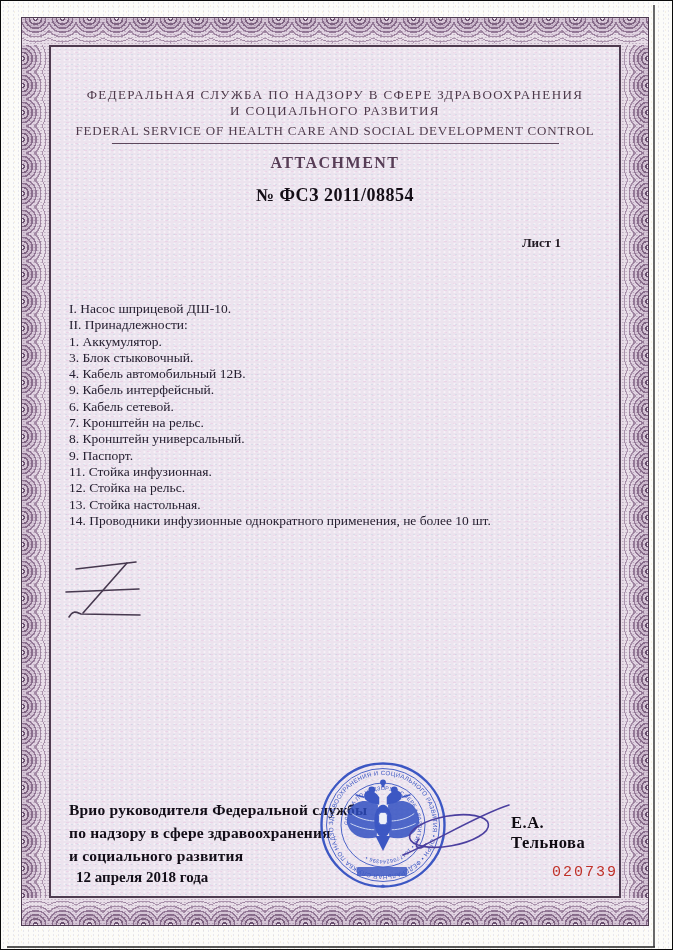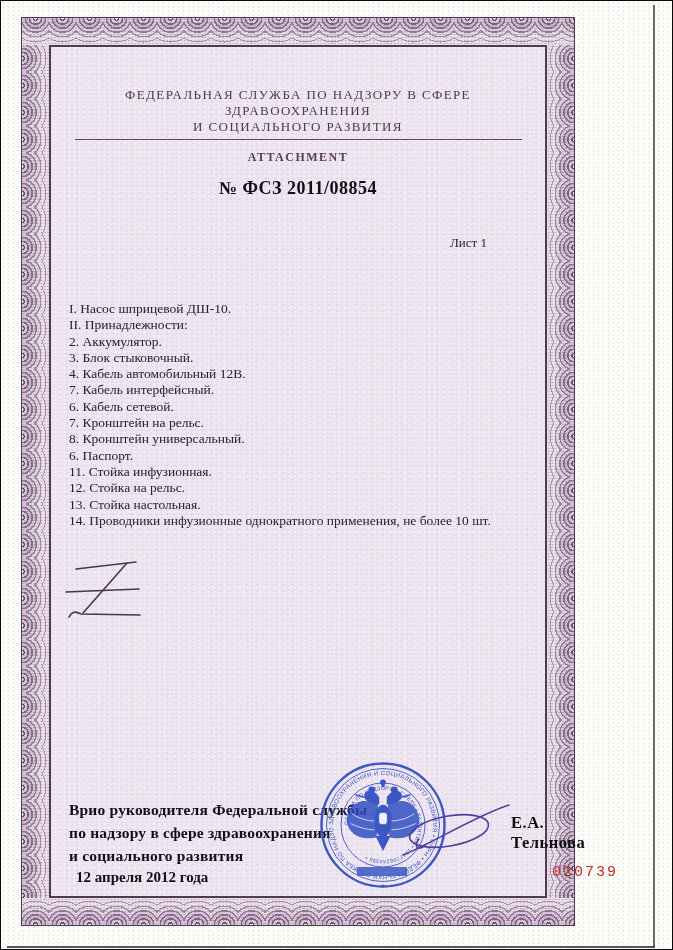--- a/index.html
+++ b/index.html
@@ -18,21 +18,21 @@
       radial-gradient(rgba(220,200,160,.22) .6px, transparent .9px);
     background-size:5px 4px, 7px 6px;
     background-position:0 0, 3px 2px;
   }
   
   .scan-edge-right{position:absolute;left:652px;top:4px;width:2px;height:942px;background:#3a3a3a;opacity:.75;}
   .scan-edge-bottom{position:absolute;left:6px;top:945px;width:648px;height:2px;background:#2e2e2e;opacity:.8;}
 
   
   .cert{
-    position:absolute;left:20px;top:16px;width:554px;height:909px;
+    position:absolute;left:20px;top:16px;width:628px;height:909px;
     box-sizing:border-box;border:1px solid #4d3a50;
     background-color:#e9dfe9;
   }
   .strip{position:absolute;
     background-color:#e8dde8;
   }
   .strip::after{content:"";position:absolute;inset:0;
     background-image:radial-gradient(rgba(118,92,124,.35) .6px, transparent .9px);
     background-size:3.5px 3px;}
   .strip-top,.strip-bottom{left:0;right:0;height:27px;background-size:27px 27px;background-repeat:repeat-x;}
@@ -70,23 +70,23 @@
     background-position:0 0, 3px 2px, 1px 3px;
   }
 
   
   .head{position:absolute;left:0;right:0;top:40px;text-align:center;color:#4c3849;}
   .org1,.org2{font-size:13px;letter-spacing:1.4px;line-height:16px;}
   .org-en{margin-top:4px;font-size:13px;letter-spacing:.8px;color:#4f3b4c;}
   .rule{width:447px;margin:4px auto 0;border:0;border-top:1.3px solid #5e475c;}
   .title1{margin-top:12px;font-size:22px;font-weight:bold;letter-spacing:2px;color:#573d56;}
   .title2{margin-top:3px;font-size:22px;font-weight:bold;letter-spacing:1px;color:#573d56;}
-  .title-en{margin-top:10px;font-size:12px;font-weight:bold;letter-spacing:1.5px;color:#573d56;text-align:center;}
+  .title-en{margin-top:10px;font-size:16px;font-weight:bold;letter-spacing:1.5px;color:#573d56;text-align:center;}
   .number{margin-top:13px;font-size:18px;font-weight:bold;color:#140d16;letter-spacing:.5px;}
-  .sheet{position:absolute;right:58px;top:188px;font-size:13px;font-weight:normal;color:#221a24;}
+  .sheet{position:absolute;right:58px;top:188px;font-size:13px;font-weight:bold;color:#221a24;}
 
   
   .list{position:absolute;left:18px;top:254px;font-size:13.5px;line-height:16.3px;color:#262031;}
   .list div{white-space:nowrap;font-family:Liberation Serif, serif;}
 
   
   .sig-block{position:absolute;left:18px;top:751px;color:#120d17;}
   .sig-block .pos{font-size:15.5px;font-weight:bold;line-height:23px;letter-spacing:.2px;}
   .sig-date{margin-top:2px;margin-left:7px;font-size:15px;font-weight:bold;}
   .sig-name{position:absolute;left:460px;top:766px;font-size:16.5px;font-weight:bold;color:#0f0b12;letter-spacing:.5px;}
@@ -104,57 +104,58 @@
     <div class="strip strip-top"></div>
     <div class="strip strip-bottom"></div>
     <div class="strip strip-left"></div>
     <div class="strip strip-right"></div>
 
     <div class="inner">
 
       <div class="head">
         <div class="org1">ФЕДЕРАЛЬНАЯ СЛУЖБА ПО НАДЗОРУ В СФЕРЕ ЗДРАВООХРАНЕНИЯ</div>
         <div class="org2">И СОЦИАЛЬНОГО РАЗВИТИЯ</div>
+        <div class="org-en">FEDERAL SERVICE OF HEALTH CARE AND SOCIAL DEVELOPMENT CONTROL</div>
         <hr class="rule">
         <div class="title-en">ATTACHMENT</div>
         <div class="number">№ ФСЗ 2011/08854</div>
       </div>
       <div class="sheet">Лист 1</div>
 
       <div class="list">
         <div>I. Насос шприцевой ДШ-10.</div>
         <div>II. Принадлежности:</div>
-        <div>2. Аккумулятор.</div>
+        <div>1. Аккумулятор.</div>
         <div>3. Блок стыковочный.</div>
         <div>4. Кабель автомобильный 12В.</div>
-        <div>7. Кабель интерфейсный.</div>
+        <div>9. Кабель интерфейсный.</div>
         <div>6. Кабель сетевой.</div>
         <div>7. Кронштейн на рельс.</div>
         <div>8. Кронштейн универсальный.</div>
-        <div>6. Паспорт.</div>
+        <div>9. Паспорт.</div>
         <div>11. Стойка инфузионная.</div>
         <div>12. Стойка на рельс.</div>
         <div>13. Стойка настольная.</div>
         <div>14. Проводники инфузионные однократного применения, не более 10 шт.</div>
       </div>
 
       <svg class="art" style="left:12px;top:507px;" width="85" height="68" viewBox="0 0 85 68">
         <g fill="none" stroke="#46384f" stroke-width="1.6" stroke-linecap="round">
           <path d="M13,15 L73,8"></path>
           <path d="M64,9 L20,59"></path>
           <path d="M3,38 L76,35"></path>
           <path d="M6,63 C10,56 13,58 18,60 L77,61"></path>
         </g>
       </svg>
 
       <div class="sig-block">
         <div class="pos">Врио руководителя Федеральной службы</div>
         <div class="pos">по надзору в сфере здравоохранения</div>
         <div class="pos">и социального развития</div>
-        <div class="sig-date">12 апреля 2012 года</div>
+        <div class="sig-date">12 апреля 2018 года</div>
       </div>
 
       <svg id="stamp-svg" class="art" style="left:266px;top:712px;" width="132" height="136" viewBox="0 0 132 136">
         <g fill="none" stroke="#2e4cc0">
           <circle cx="66" cy="66" r="61.5" stroke-width="2.4"></circle>
           <circle cx="66" cy="66" r="56.5" stroke-width="0.9"></circle>
           <circle cx="66" cy="66" r="42" stroke-width="0.9"></circle>
         </g>
         <defs>
           <path id="ringOuter" d="M 16,66 A 50,50 0 1 1 116,66 A 50,50 0 1 1 16,66"></path>

